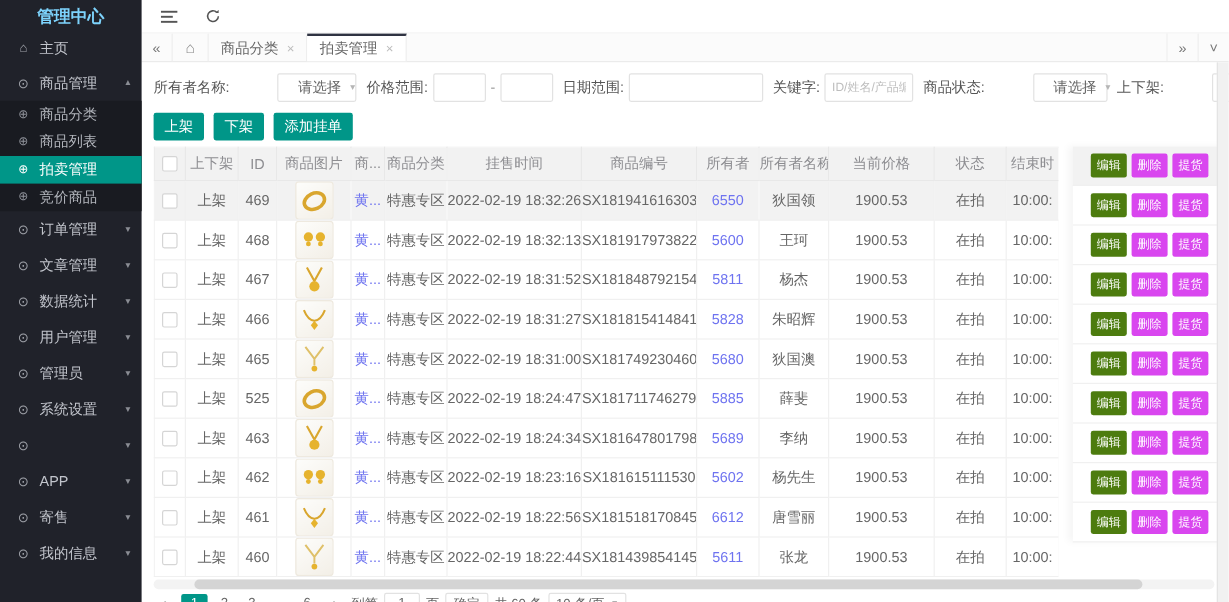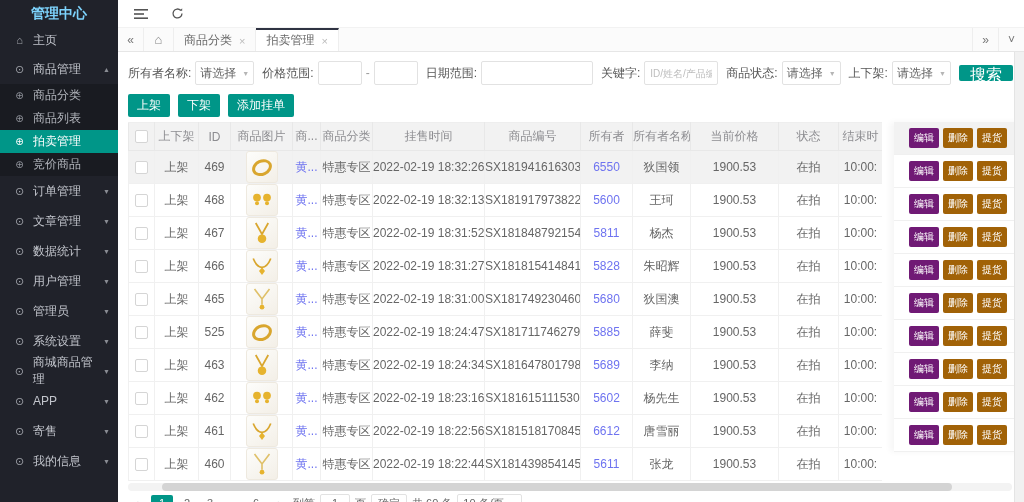--- a/index.html
+++ b/index.html
@@ -40,21 +40,21 @@
 
   
   .main { position:absolute; left:118px; top:52px; right:0; bottom:0; background:#fff; }
   .v-gutter { position:absolute; right:0; top:52px; bottom:0; width:10px; background:#f1f1f1; border-left:1px solid #e4e4e4; z-index:5; }
 
   
   .filterbar { margin:8px 0 0 10px; display:flex; align-items:center; height:26px; color:#565656; white-space:nowrap; }
   .flabel { margin:0 4px 0 8px; }
   .flabel:first-child { margin-left:0; }
   .ctl { height:24px; border:1px solid #e2e2e2; border-radius:2px; background:#fff; display:flex; align-items:center; }
-  .select { justify-content:space-between; padding:0 4px; cursor:pointer; color:#666; }
+  .select { justify-content:space-between; padding:0 16px; cursor:pointer; color:#666;margin-left:36px; }
   .select .caret { font-size:7px; color:#b5b5b5; margin-left:6px; }
   .tinput { border:1px solid #e2e2e2; border-radius:2px; height:24px; padding:0 5px; font-size:11px; color:#666; font-family:inherit; }
   .tinput::placeholder { color:#bdbdbd; font-size:10px; }
   .dash { margin:0 4px; color:#999; }
   .gbtn { height:16px; background:#009688; color:#fff; border:none; border-radius:2px; padding:0 11px; font-size:16px; margin-left:8px; cursor:pointer; font-family:inherit; }
 
   
   .actionbar { margin:8px 0 0 10px; display:flex; gap:8px; }
   .abtn { height:23px; background:#009688; color:#fff; border:none; border-radius:2px; padding:0 9px; font-size:12px; cursor:pointer; font-family:inherit; }
 
@@ -70,22 +70,22 @@
   .link { color:#6e73f0; cursor:pointer; }
   .thumb { width:32px; height:32px; margin:0 auto; border:1px solid #eee9df; border-radius:3px; background:linear-gradient(145deg,#fdfdfb,#f3efe7); }
   .thumb svg { width:100%; height:100%; display:block; }
 
   .opsgap { width:12px; }
   .ops { width:128px; box-shadow:-4px 0 6px rgba(0,0,0,0.04); }
   .ops-header { height:28px; background:#f2f2f2; text-align:center; line-height:28px; color:#8d8d91; border:1px solid #e8e8e8; border-left:none; }
   .ops-row { height:33px; display:flex; align-items:center; justify-content:center; gap:4px; border-bottom:1px solid #f0f0f0; }
   .ops-row.hl { background:#f2f2f2; }
   .op { font-size:10px; color:#fff; border:none; border-radius:2px; padding:3px 5px; cursor:pointer; font-family:inherit; }
-  .op.edit { background:#701a75; }
-  .op.danger { background:#a16207; }
+  .op.edit { background:#4d7c0f; }
+  .op.danger { background:#d946ef; }
 
   
   .hscroll { margin:2px 0 0 10px; width:884px; height:8px; background:#f3f3f3; border-radius:4px; position:relative; }
   .hscroll .thumbbar { position:absolute; left:34px; top:0; height:8px; width:790px; background:#d4d4d4; border-radius:4px; cursor:pointer; }
   .pager { margin:3px 0 0 10px; display:flex; align-items:center; font-size:11px; color:#666; gap:5px; }
   .pg { min-width:18px; height:16px; line-height:16px; text-align:center; cursor:pointer; }
   .pg.nav { color:#b0b0b0; }
   .pg.current { background:#009688; color:#fff; border-radius:2px; min-width:22px; cursor:default; }
   .pg.dots { cursor:default; color:#999; }
   .jump-input { width:30px; height:18px; border:1px solid #e2e2e2; border-radius:2px; text-align:center; font-size:11px; color:#666; font-family:inherit; }
@@ -151,21 +151,20 @@
         <span>管理员</span>
         <span class="arrow">▼</span>
       </div>
       <div class="mi">
         <span class="micon">⊙</span>
         <span>系统设置</span>
         <span class="arrow">▼</span>
       </div>
       <div class="mi">
         <span class="micon">⊙</span>
-        <span>商城商品管理</span>
         <span class="arrow">▼</span>
       </div>
       <div class="mi">
         <span class="micon">⊙</span>
         <span>APP</span>
         <span class="arrow">▼</span>
       </div>
       <div class="mi">
         <span class="micon">⊙</span>
         <span>寄售</span>

